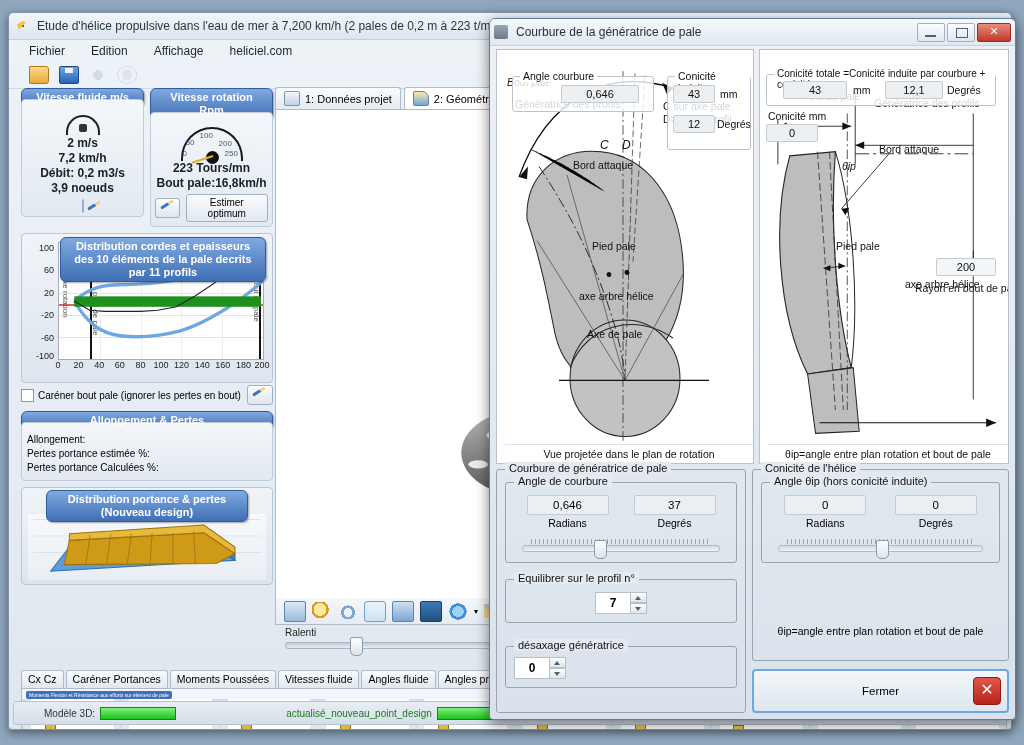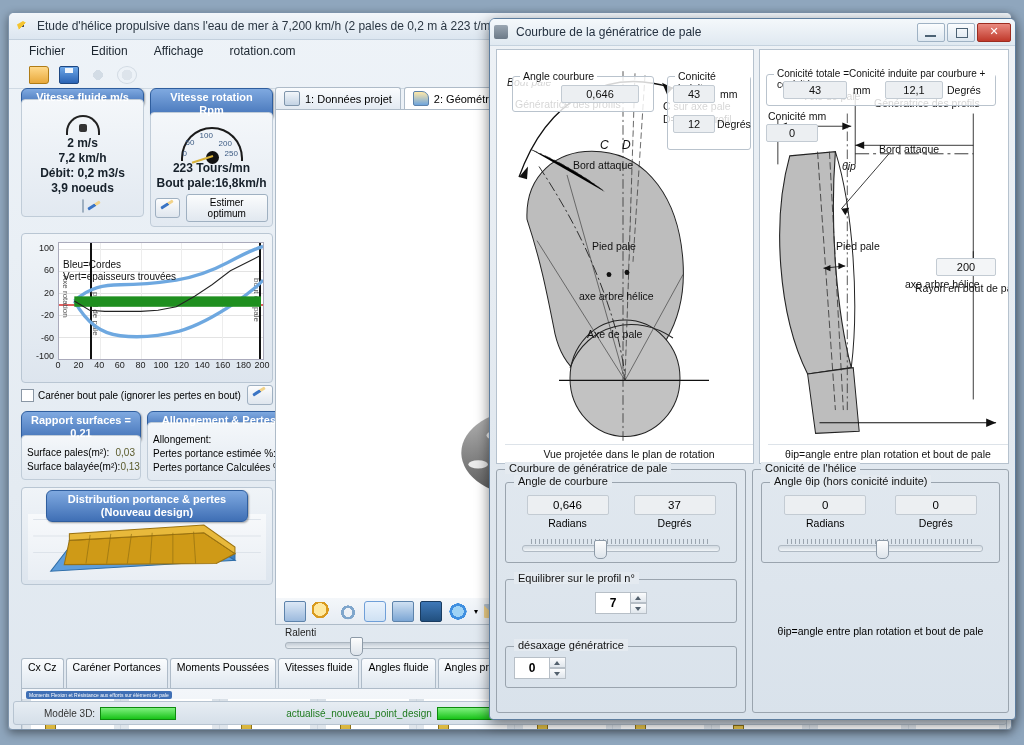--- a/index.html
+++ b/index.html
@@ -100,21 +100,21 @@
   .kv{display:flex;justify-content:space-between;font-size:10px;line-height:14px;white-space:nowrap;}
   .kv b{font-weight:normal;color:#5a5a2a;}
 
   .dist3d{margin-top:6px;position:relative;height:96px;}
   .dist3d .cap{position:absolute;left:24px;right:24px;top:2px;z-index:4;}
   .d3canvas{position:absolute;left:6px;right:6px;top:26px;bottom:4px;background:linear-gradient(#f7f9fb,#e9eef4);}
 
   
   .btmtabs{position:absolute;left:12px;right:4px;bottom:32px;height:28px;}
   .tabstrip{display:flex;align-items:flex-end;height:19px;gap:2px;}
-  .tab{font-size:10.5px;padding:2px 6px 15px;background:linear-gradient(#fafcfe,#dfe7ef);
+  .tab{font-size:10.5px;padding:2px 6px 3px;background:linear-gradient(#fafcfe,#dfe7ef);
     border:1px solid #aebbc8;border-bottom:none;border-radius:3px 3px 0 0;white-space:nowrap;}
   .tab.sel{background:#fff;padding-bottom:4px;font-weight:normal;}
   .barchart{position:absolute;left:0;right:0;top:19px;height:105px;background:linear-gradient(#f3f6fa,#e7edf3);
     border:1px solid #aebbc8;overflow:hidden;}
   .barcell{position:absolute;top:10px;bottom:14px;background:linear-gradient(#d9e0e7,#eef2f6);
     border-left:1px solid #cfd7df;}
   .barwhite{position:absolute;left:8%;right:8%;top:0;bottom:0;background:#fff;}
   .bry{position:absolute;width:9px;bottom:0;background:linear-gradient(#e8c64e,#b8931d);border:1px solid #8d7115;}
   .minicap{position:absolute;left:4px;top:2px;font-size:5px;color:#fff;background:#3f6fb5;padding:1px 3px;border-radius:2px;}
   .okbadge{position:absolute;right:4px;top:14px;font-size:8px;color:#fff;background:#18a018;padding:1px 3px;border:1px solid #0d6a0d;}
@@ -208,21 +208,21 @@
 
   <div class="titlebar">
     <div class="appicon"></div>
     <div class="tt">Etude d'hélice propulsive dans l'eau de mer à 7,200 km/h (2 pales de 0,2 m à 223 t/mn)</div>
   </div>
 
   <div class="menubar">
     <span>Fichier</span>
     <span>Edition</span>
     <span>Affichage</span>
-    <span>rotation.com</span>
+    <span>heliciel.com</span>
   </div>
 
   <div class="toolbar1">
     <div class="tbicon ico-open"></div>
     <div class="tbicon ico-save"></div>
     <div class="tbicon ico-prop"></div>
     <div class="tbicon ico-gear"></div>
   </div>
 
   <div class="body">
@@ -260,20 +260,21 @@
             <div style="margin-top:3px;display:flex;align-items:center;gap:6px;justify-content:flex-start">
               <span class="penbtn"></span>
               <span class="smallbtn">Estimer optimum</span>
             </div>
           </div>
         </div>
       </div>
 
 
       <div class="panel chartpanel">
+        <div class="cap chartcap">Distribution cordes et epaisseurs des 10 éléments de la pale decrits par 11 profils</div>
         <div class="yaxis">
           <div style="top:5%">100</div>
           <div style="top:24%">60</div>
           <div style="top:43%">20</div>
           <div style="top:62%">-20</div>
           <div style="top:81%">-60</div>
           <div style="top:97%">-100</div>
         </div>
         <div class="plot">
           <div class="legend">
@@ -318,33 +319,20 @@
         </div>
       </div>
 
       <div style="display:flex;align-items:center;gap:4px;margin-top:2px;">
         <span class="chk"></span>
         <span style="font-size:10px">Caréner bout pale (ignorer les pertes en bout)</span>
         <span class="penbtn" style="margin-left:auto"></span>
       </div>
 
       <div class="twocol">
-        <div style="width:120px">
-          <div class="cap">Rapport surfaces = 0,21</div>
-          <div class="innerbox" style="text-align:left;padding:10px 5px 5px">
-            <div class="kv">
-              <span>Surface pales(m²):</span>
-              <b>0,03</b>
-            </div>
-            <div class="kv">
-              <span>Surface balayée(m²):</span>
-              <b>0,13</b>
-            </div>
-          </div>
-        </div>
         <div style="flex:1">
           <div class="cap">Allongement &amp; Pertes</div>
           <div class="innerbox" style="text-align:left;padding:10px 5px 5px">
             <div class="kv">
               <span>Allongement:</span>
               </div>
             <div class="kv">
               <span>Pertes portance estimée %:</span>
               </div>
             <div class="kv">
@@ -716,15 +704,19 @@
           </div>
           <div class="strack2" style="margin-top:16px">
             <div class="tick"></div>
             <div class="sknob" style="left:48%"></div>
           </div>
         </div>
 
         <div style="text-align:center;margin-top:62px;font-size:10.5px">θip=angle entre plan rotation et bout de pale</div>
       </div>
 
+      <div class="closebar">
+        <span style="font-size:11.5px">Fermer</span>
+        <span class="xb">✕</span>
+      </div>
     </div>
   </div>
 </div>
 
 </body></html>

